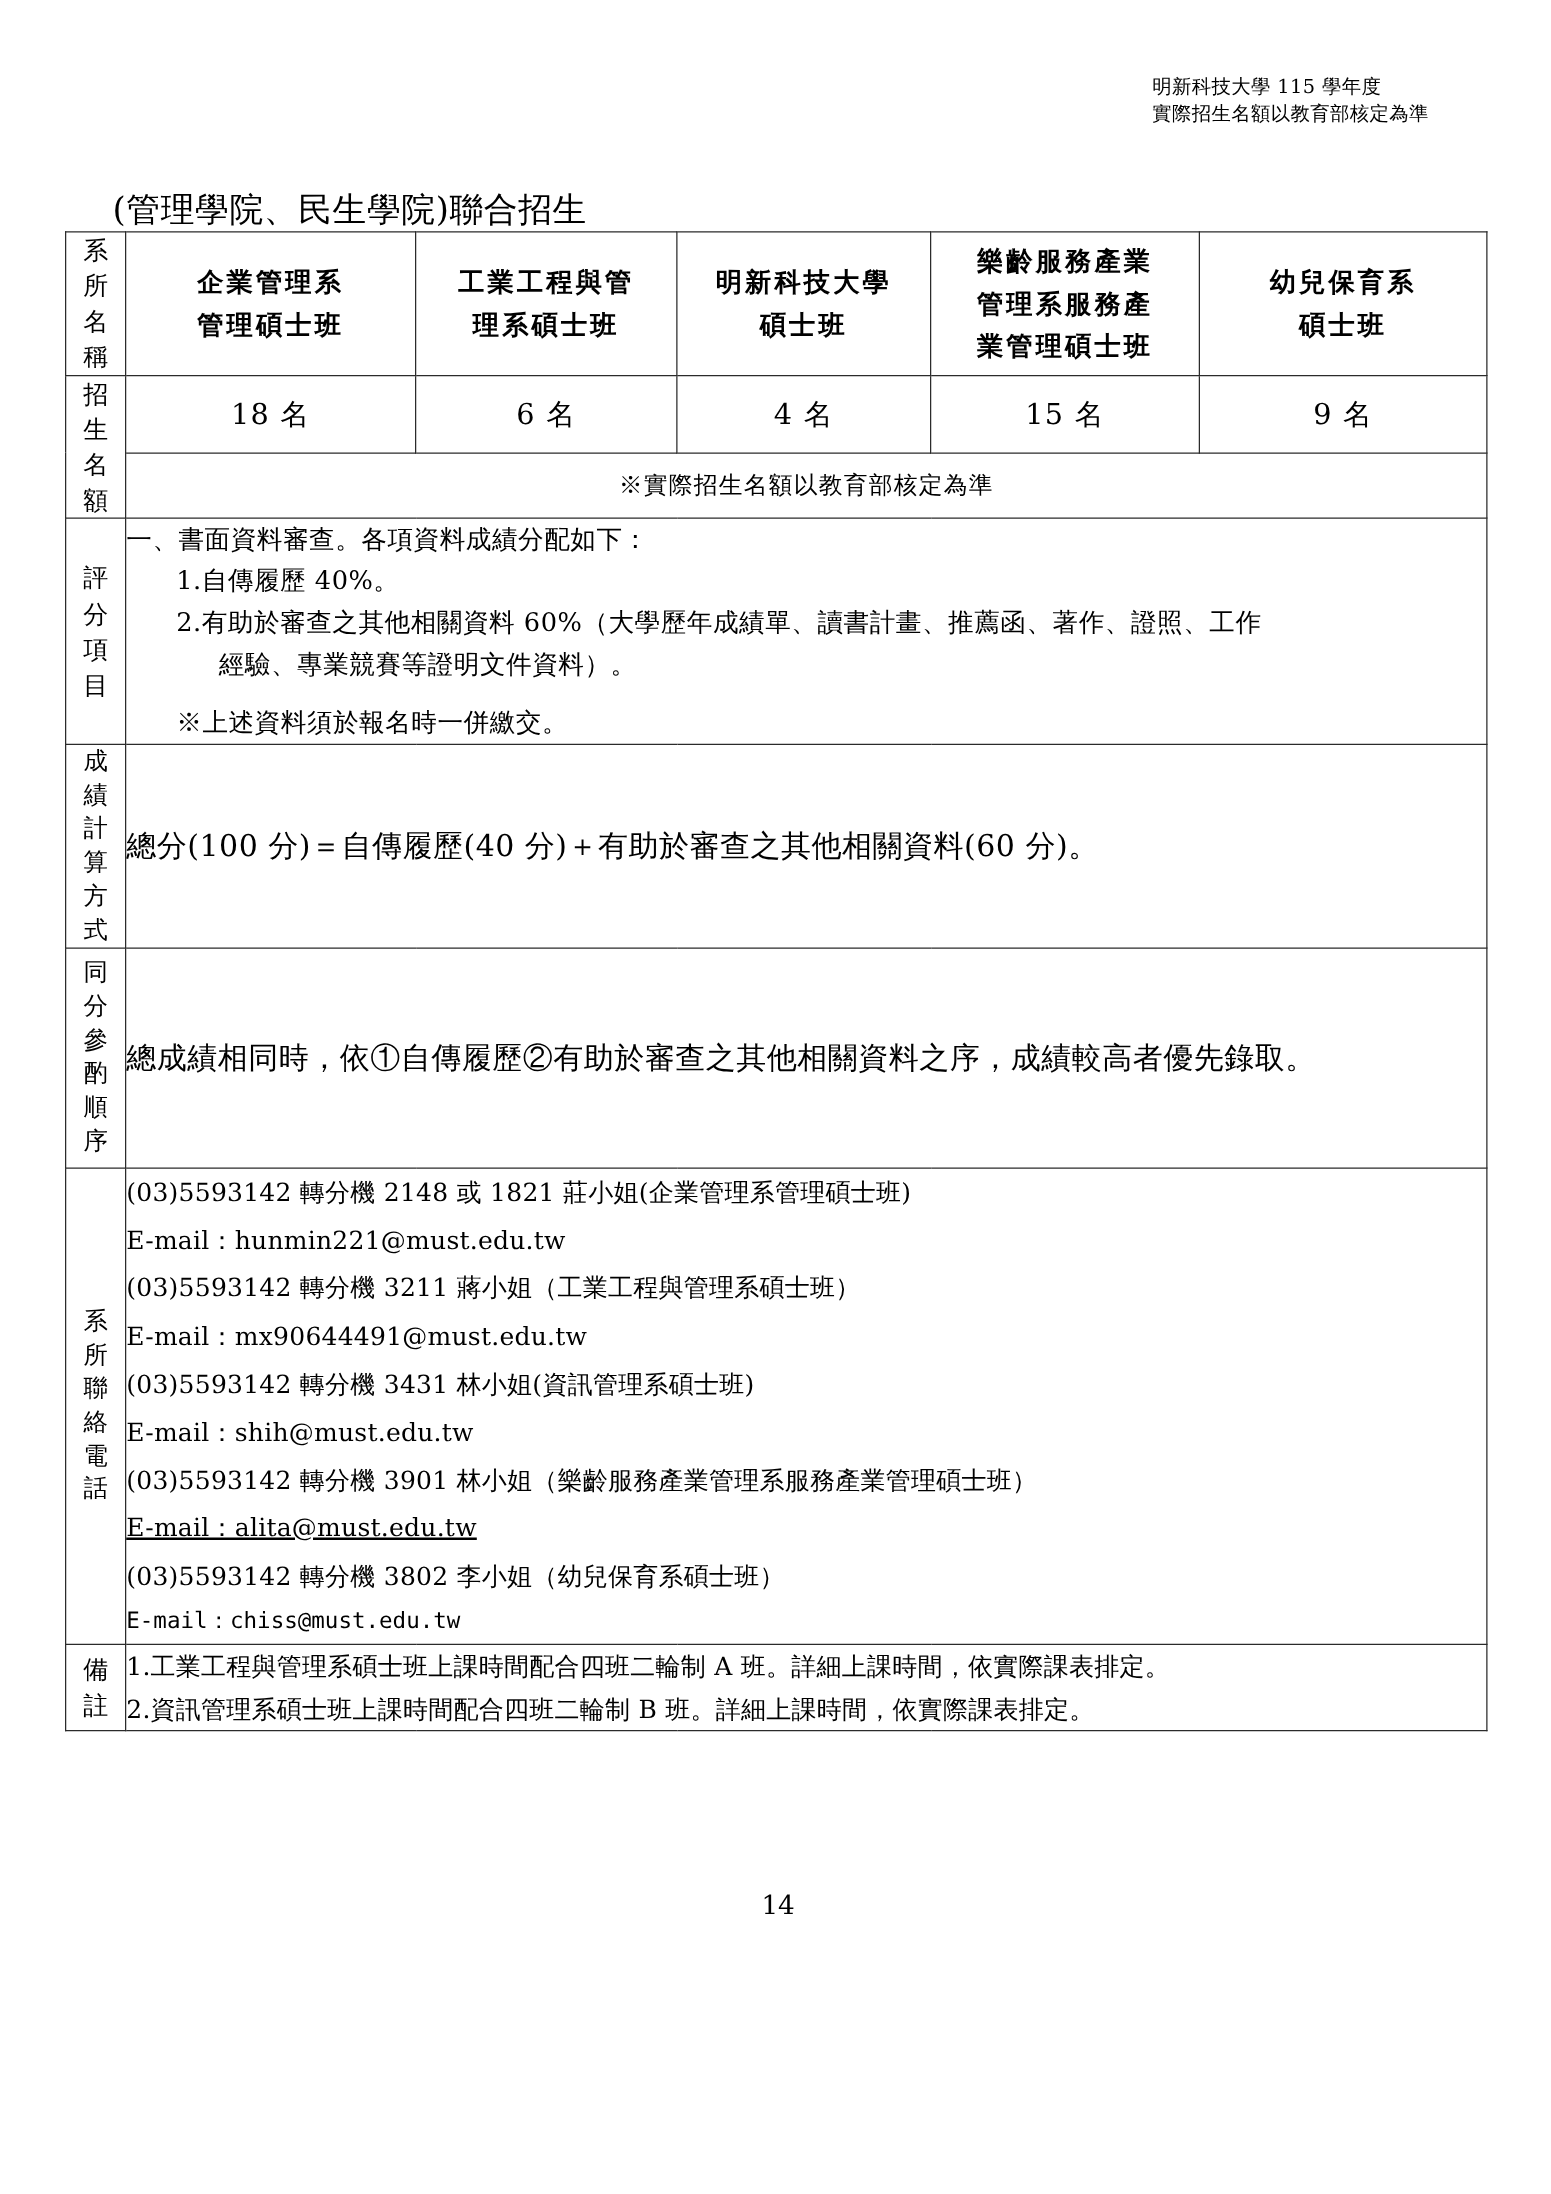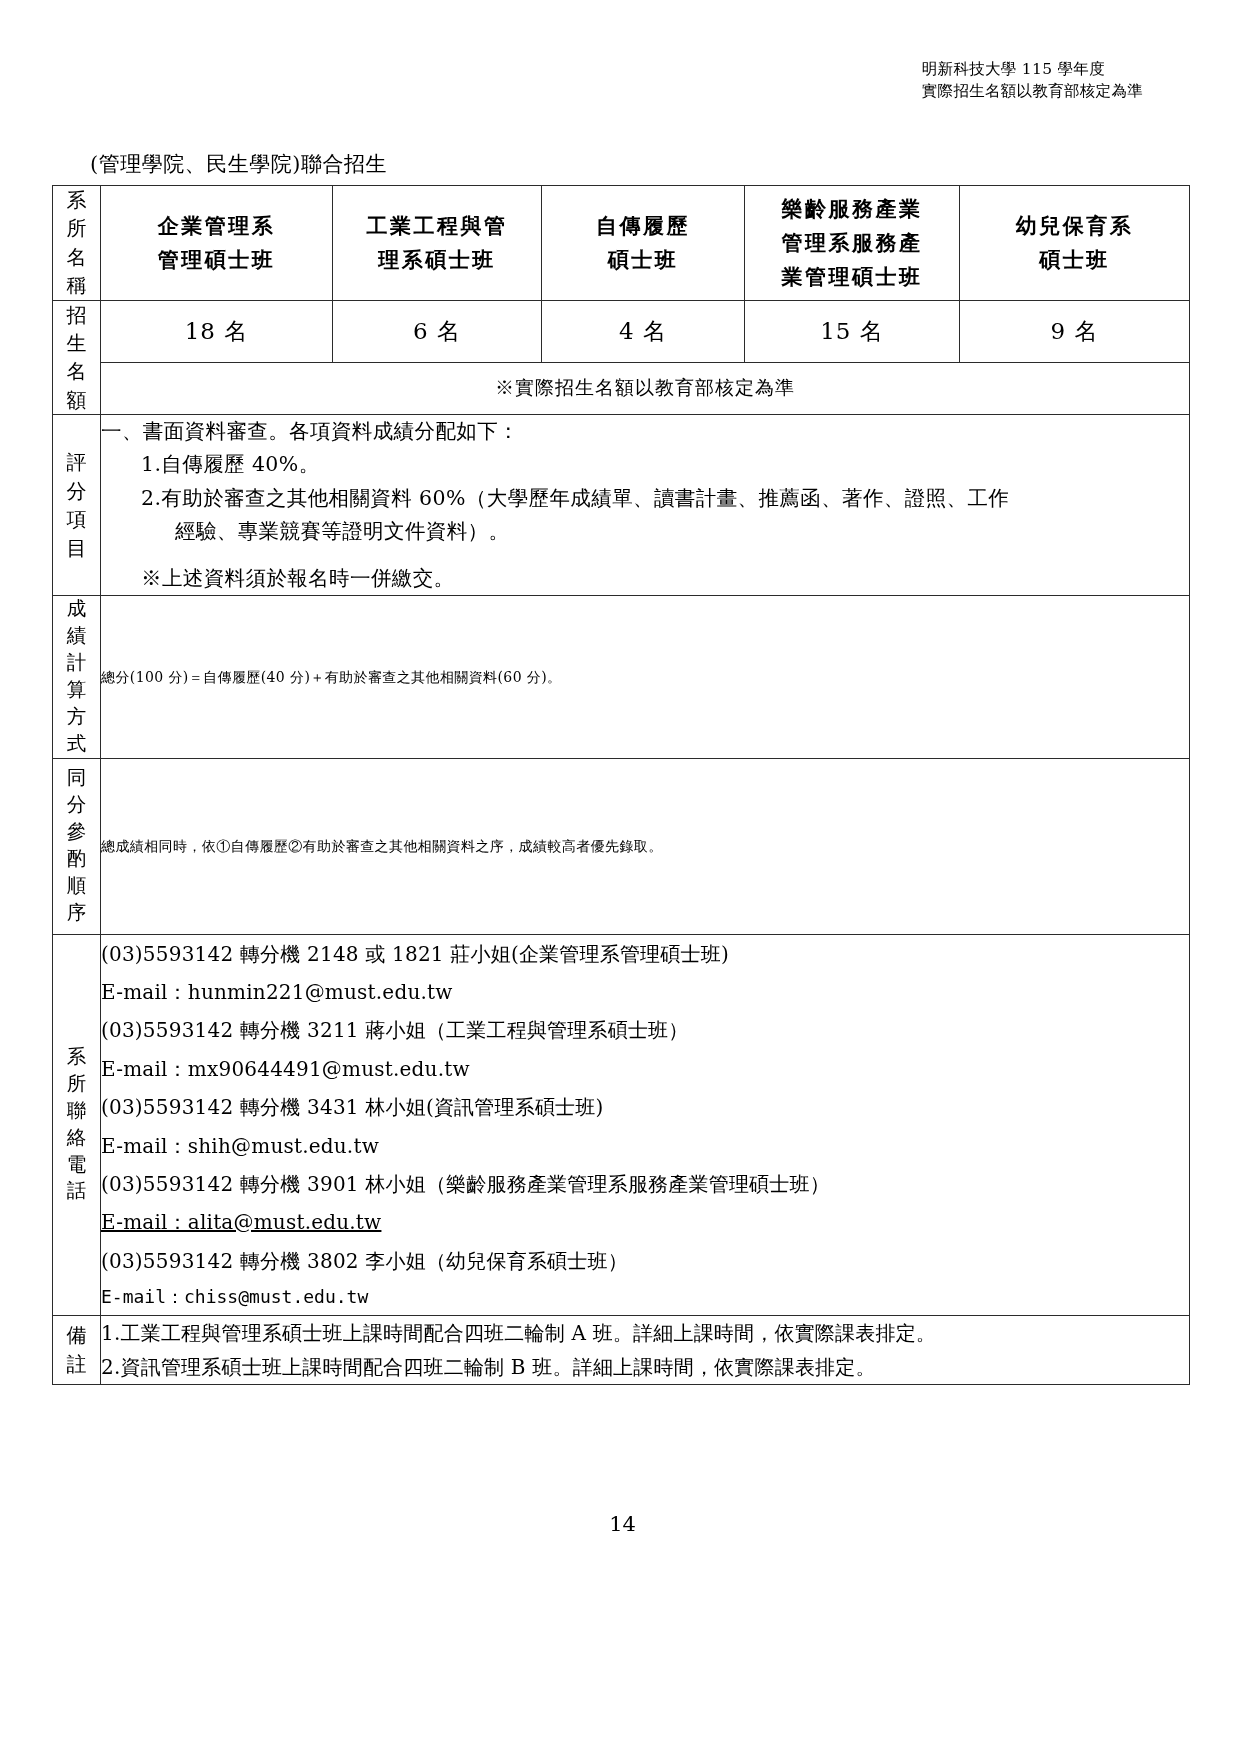--- a/index.html
+++ b/index.html
@@ -43,21 +43,21 @@
     top: 104px;
     font-size: 27px;
     font-weight: bold;
     letter-spacing: 1px;
     font-family: "DejaVu Serif", "Liberation Serif", serif;
   }
   .section-sub {
     position: absolute;
     left: 90px;
     top: 150px;
-    font-size: 21px;
+    font-size: 27px;
     letter-spacing: 0.5px;
     text-align: right;
   }
 
   
   table.main {
     position: absolute;
     left: 52px;
     top: 185px;
     width: 1137px;
@@ -113,21 +113,21 @@
     padding: 14px 16px 16px 16px;
     letter-spacing: 0.4px;
   }
   .body-cell p { margin: 0; }
   .indent-1 { padding-left: 40px; text-indent: 0; }
   .indent-2 { padding-left: 40px; text-indent: 0; }
   .hang { padding-left: 74px; }
   .spacer-sm { height: 14px; }
 
   .center-cell {
-    font-size: 14px;
+    font-size: 24px;
     line-height: 1.6;
     padding: 16px;
     letter-spacing: 0.4px;
   }
 
   .contact-cell {
     font-size: 20px;
     line-height: 1.92;
     padding: 12px 14px 12px 16px;
     letter-spacing: 0.2px;
@@ -194,21 +194,21 @@
         </td>
         <td class="dept-name">
           <div>企業管理系</div>
           <div>管理碩士班</div>
         </td>
         <td class="dept-name">
           <div>工業工程與管</div>
           <div>理系碩士班</div>
         </td>
         <td class="dept-name">
-          <div>自傳履歷</div>
+          <div>明新科技大學</div>
           <div>碩士班</div>
         </td>
         <td class="dept-name">
           <div>樂齡服務產業</div>
           <div>管理系服務產</div>
           <div>業管理碩士班</div>
         </td>
         <td class="dept-name">
           <div>幼兒保育系</div>
           <div>碩士班</div>

